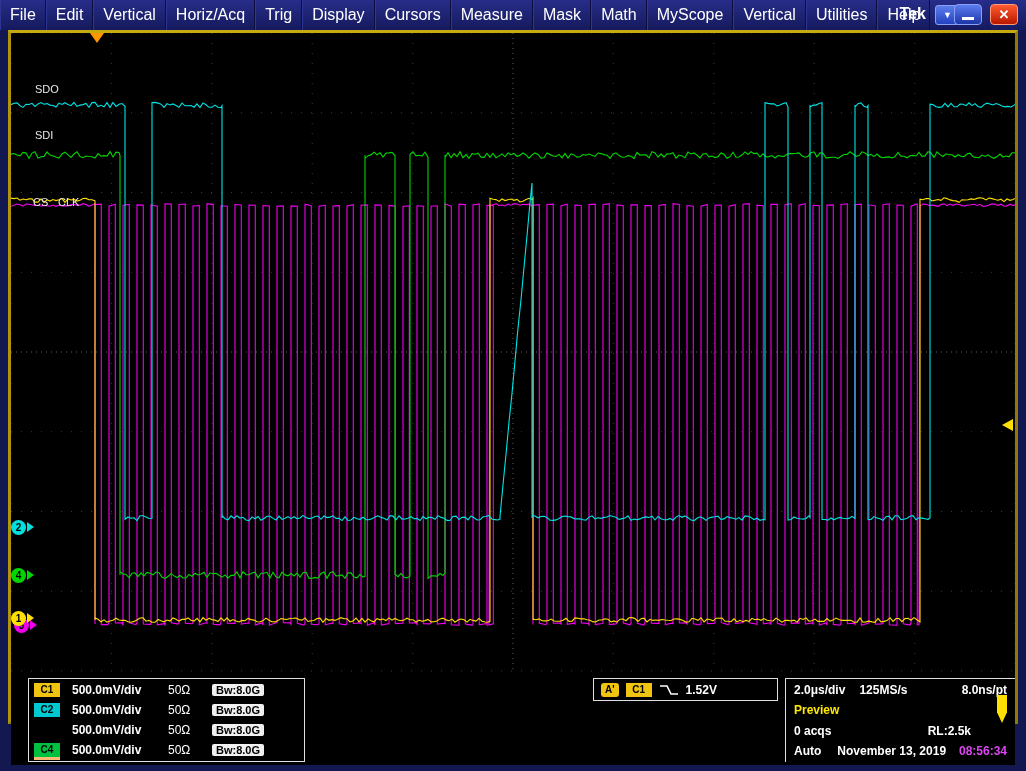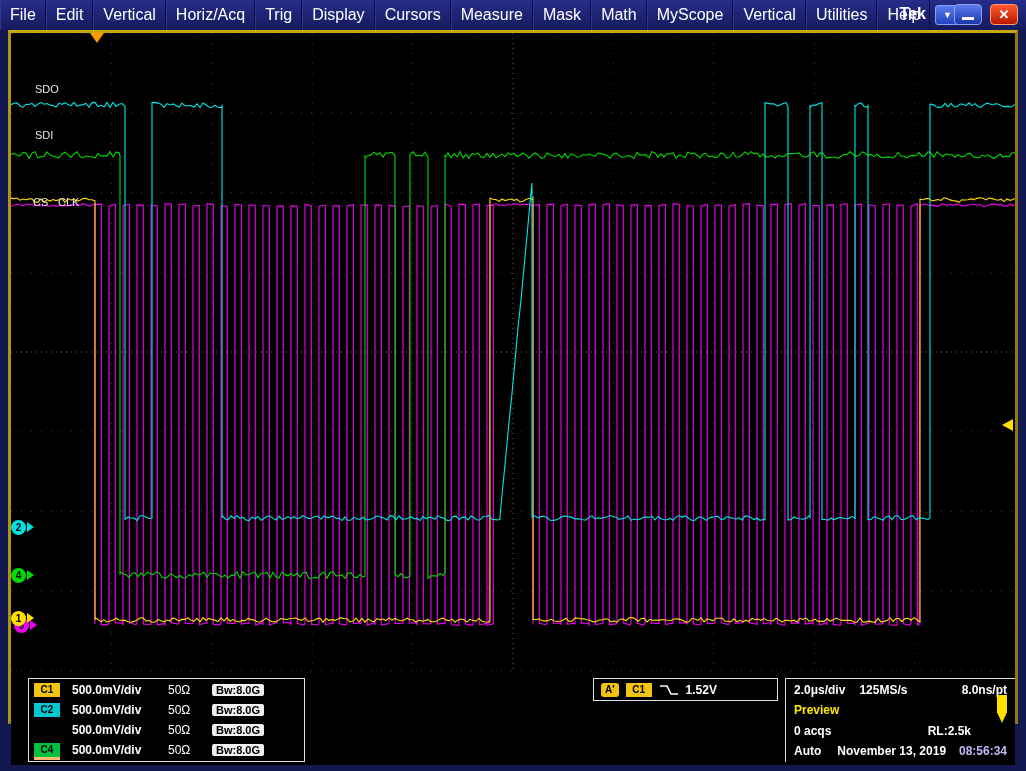--- a/index.html
+++ b/index.html
@@ -192,18 +192,18 @@
       <div class="rrow" style="color:#ffe800">
         <span>Preview</span>
       </div>
       <div class="rrow">
         <span>0 acqs</span>
         <span style="margin-left:auto;margin-right:36px">RL:2.5k</span>
       </div>
       <div class="rrow">
         <span>Auto</span>
         <span style="margin-left:16px">November 13, 2019</span>
-        <span style="margin-left:auto;color:#c4b5fd">08:56:34</span>
+        <span style="margin-left:auto;color:#d946ef">08:56:34</span>
       </div>
       <div class="ypin"></div>
     </div>
   </div>
 </div>
 
 </body></html>

